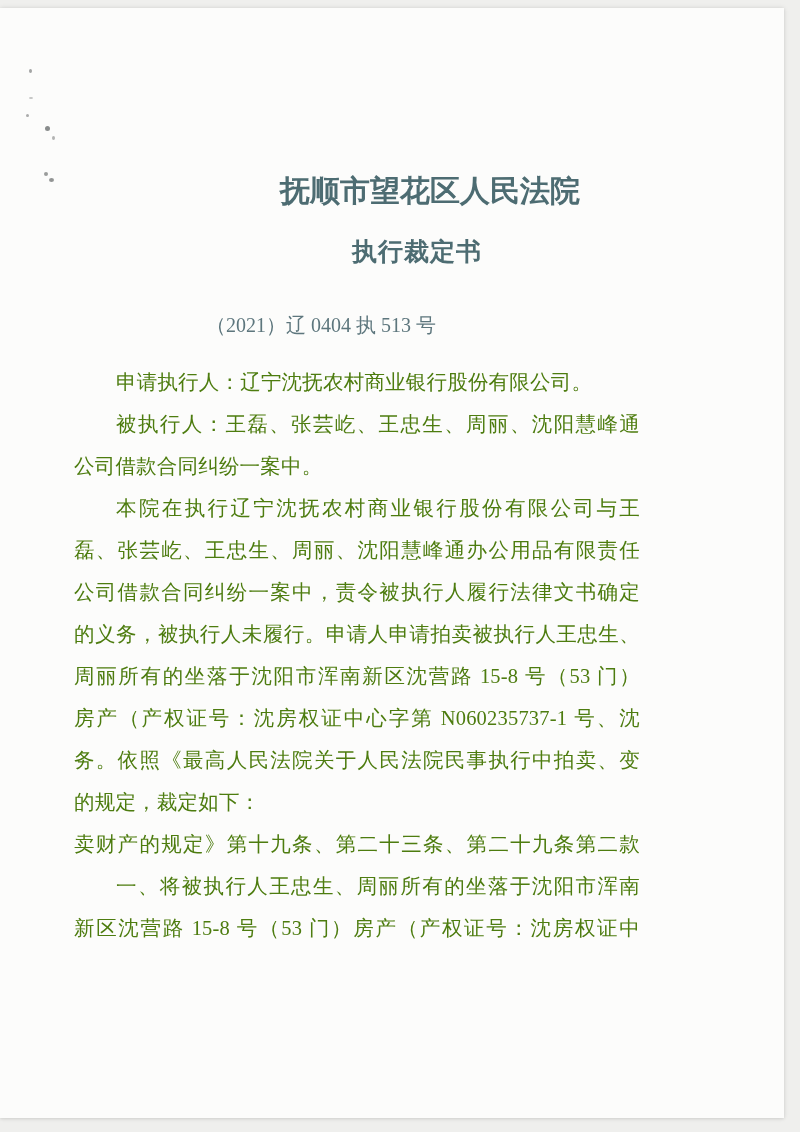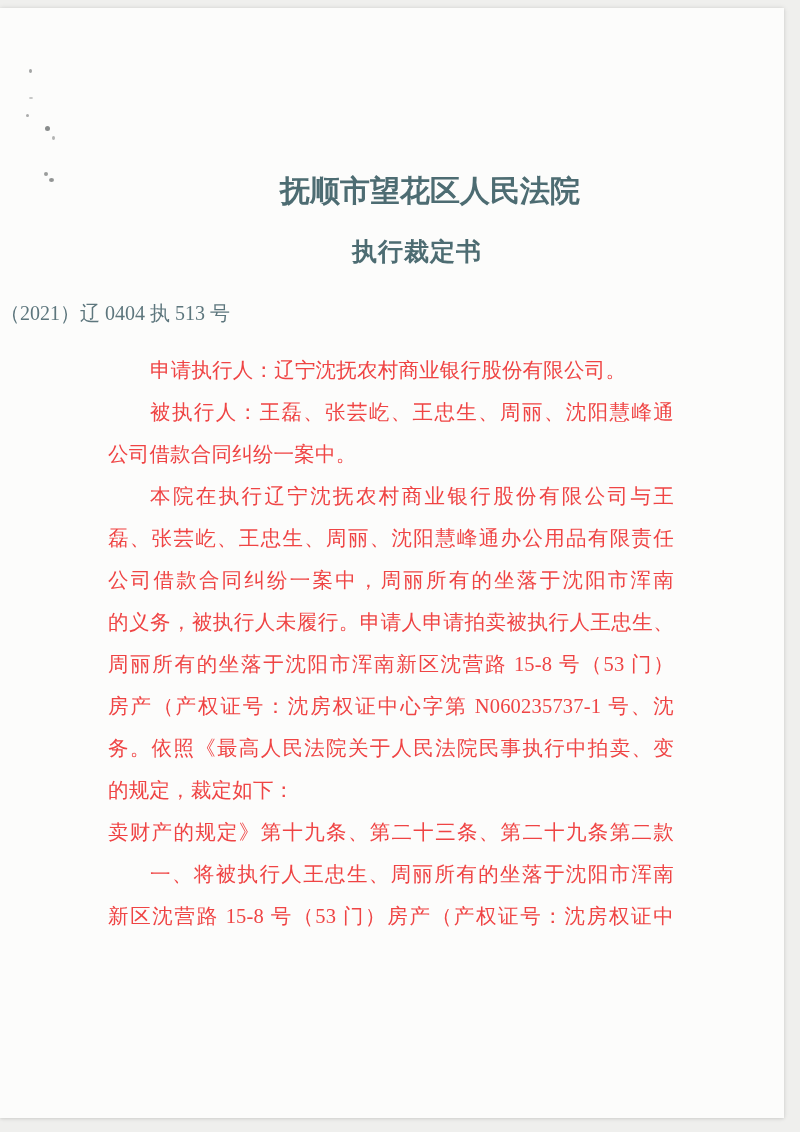--- a/index.html
+++ b/index.html
@@ -56,31 +56,31 @@
     left: 25px;
     margin-top: 16px;
     text-align: center;
     font-size: 25px;
     line-height: 44px;
     font-weight: 700;
     color: #4d6c72;
     letter-spacing: 1px;
   }
   .case-no {
-    margin-top: 24px;
+    margin-top: 36px;
     font-size: 20px;
     line-height: 30px;
     color: #5d767d;
-    text-align: left;
+    text-align: center;
     padding-right: 142px;
   }
   .textblock {
-    margin: 21px 104px 0 108px;
+    margin: 21px 104px 0 74px;
     width: 566px;
-    color: #ef4444;
+    color: #4d7c0f;
   }
   .ln {
     font-size: 20.5px;
     line-height: 42px;
     height: 42px;
     text-align: left;
     letter-spacing: 0.2px;
   }
   .ln.jl {
     text-align: justify;
@@ -109,21 +109,21 @@
     <div class="title-doc">执行裁定书</div>
 
     <div class="case-no">（2021）辽 0404 执 513 号</div>
 
     <div class="textblock">
       <div class="ln indent">申请执行人：辽宁沈抚农村商业银行股份有限公司。</div>
       <div class="ln indent jl">被执行人：王磊、张芸屹、王忠生、周丽、沈阳慧峰通</div>
       <div class="ln">公司借款合同纠纷一案中。</div>
       <div class="ln indent jl">本院在执行辽宁沈抚农村商业银行股份有限公司与王</div>
       <div class="ln jl">磊、张芸屹、王忠生、周丽、沈阳慧峰通办公用品有限责任</div>
-      <div class="ln jl">公司借款合同纠纷一案中，周丽所有的坐落于沈阳市浑南</div>
+      <div class="ln jl">公司借款合同纠纷一案中，责令被执行人履行法律文书确定</div>
       <div class="ln jl">的义务，被执行人未履行。申请人申请拍卖被执行人王忠生、</div>
       <div class="ln jl">周丽所有的坐落于沈阳市浑南新区沈营路 15-8 号（53 门）</div>
       <div class="ln jl">房产（产权证号：沈房权证中心字第 N060235737-1 号、沈</div>
       <div class="ln jl">务。依照《最高人民法院关于人民法院民事执行中拍卖、变</div>
       <div class="ln">的规定，裁定如下：</div>
       <div class="ln jl">卖财产的规定》第十九条、第二十三条、第二十九条第二款</div>
       <div class="ln indent jl">一、将被执行人王忠生、周丽所有的坐落于沈阳市浑南</div>
       <div class="ln jl">新区沈营路 15-8 号（53 门）房产（产权证号：沈房权证中</div>
     </div>
 

